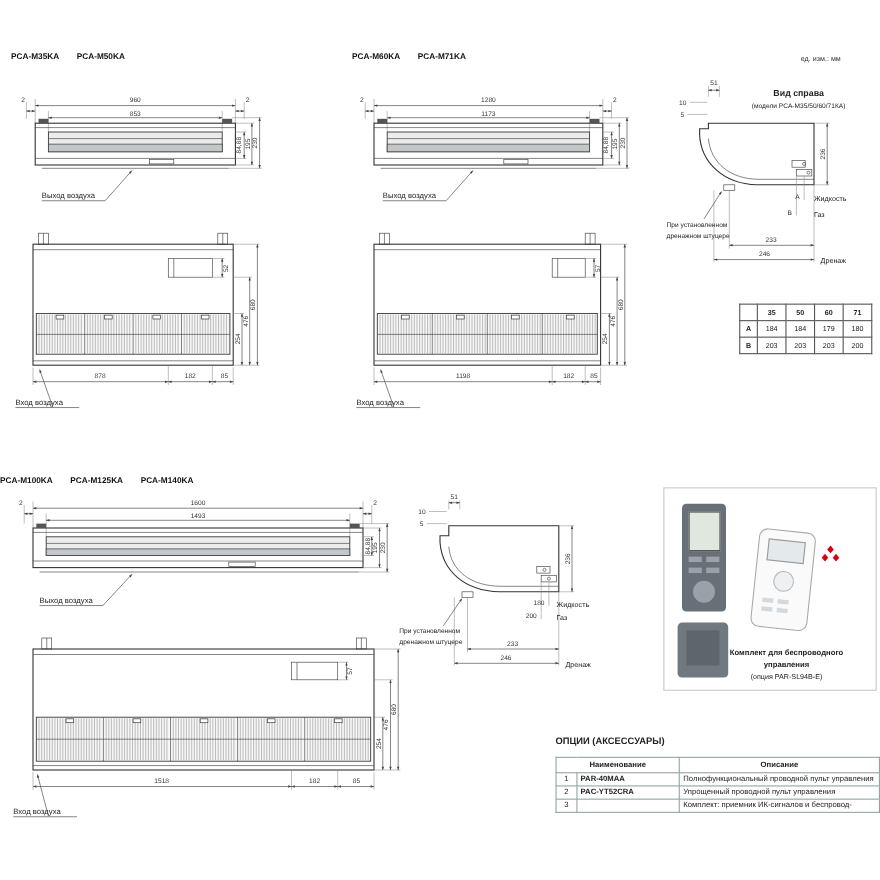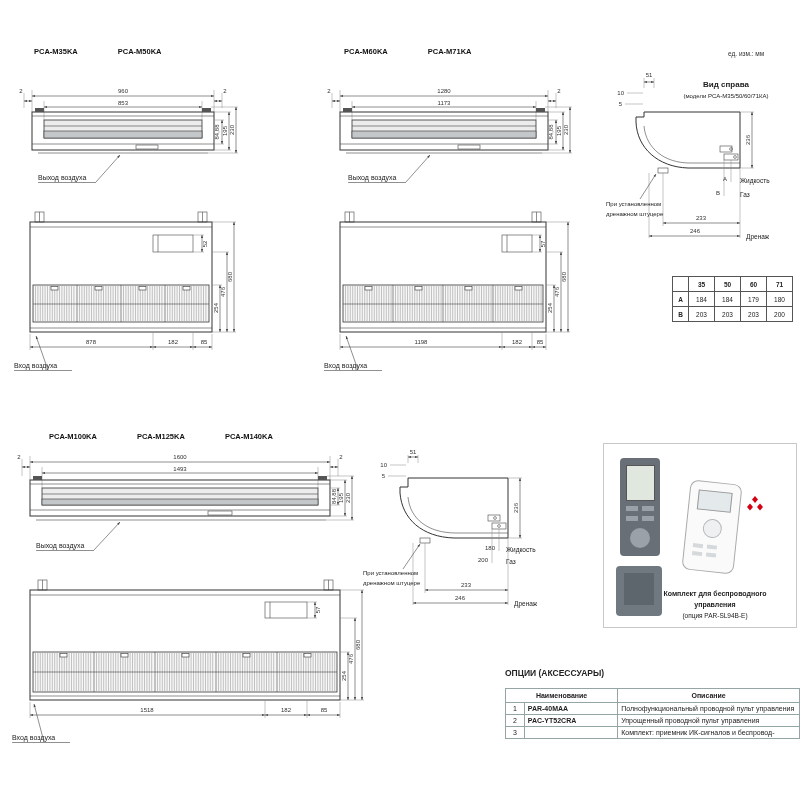--- a/index.html
+++ b/index.html
@@ -1,20 +1,20 @@
 <!DOCTYPE html>
 <html><head>
 <meta charset="utf-8">
 <style>
   html,body{margin:0;padding:0;background:#fff;}
   #canvas{position:relative;width:800px;height:800px;background:#fff;overflow:hidden;
           font-family:"Liberation Sans","DejaVu Sans",sans-serif;color:#222;}
   .abs{position:absolute;}
   .ttl-row{font-size:7.5px;font-weight:bold;color:#111;}
-  .ttl-row span{margin-right:16px;margin-left:24px;}
+  .ttl-row span{margin-right:16px;}
   svg{position:absolute;overflow:visible;}
   svg text{font-family:"Liberation Sans","DejaVu Sans",sans-serif;fill:#222;font-size:6.5px;}
   svg text.dm{font-size:6px;fill:#333;}
   svg text.lb{font-size:7px;}
   svg text.ttl{font-size:8px;font-weight:bold;}
   svg text.sub{font-size:6px;}
   .ol{stroke:#333;fill:none;stroke-width:1;}
   .ol2{stroke:#444;fill:none;stroke-width:0.6;}
   .ext{stroke:#888;stroke-width:0.5;}
   line.dim,line.arr1{stroke:#444;stroke-width:0.6;}
@@ -52,21 +52,21 @@
 
 <div id="canvas">
 
   <div class="abs ttl-row" style="left:10px;top:47px;">
     <span>PCA-M35KA</span><span>PCA-M50KA</span>
   </div>
   <div class="abs ttl-row" style="left:320px;top:47px;">
     <span>PCA-M60KA</span><span>PCA-M71KA</span>
   </div>
   <div class="abs units-label" style="left:728px;top:50px;">ед. изм.: мм</div>
-  <div class="abs ttl-row" style="left:25px;top:432px;">
+  <div class="abs ttl-row" style="left:0;top:432px;">
     <span>PCA-M100KA</span><span>PCA-M125KA</span><span>PCA-M140KA</span>
   </div>
 
   <svg style="left:8px;top:60px;" width="300" height="145" viewBox="0 0 300 145">
     <g>
       <line class="ext" x1="24" y1="30" x2="24" y2="52"></line>
         <line class="ext" x1="206" y1="30" x2="206" y2="52"></line>
       <line class="dim" x1="24" y1="36" x2="206" y2="36"></line>
       <line class="ext" x1="16" y1="33" x2="16" y2="48"></line>
         <line class="dim" x1="16" y1="41" x2="24" y2="41"></line>

